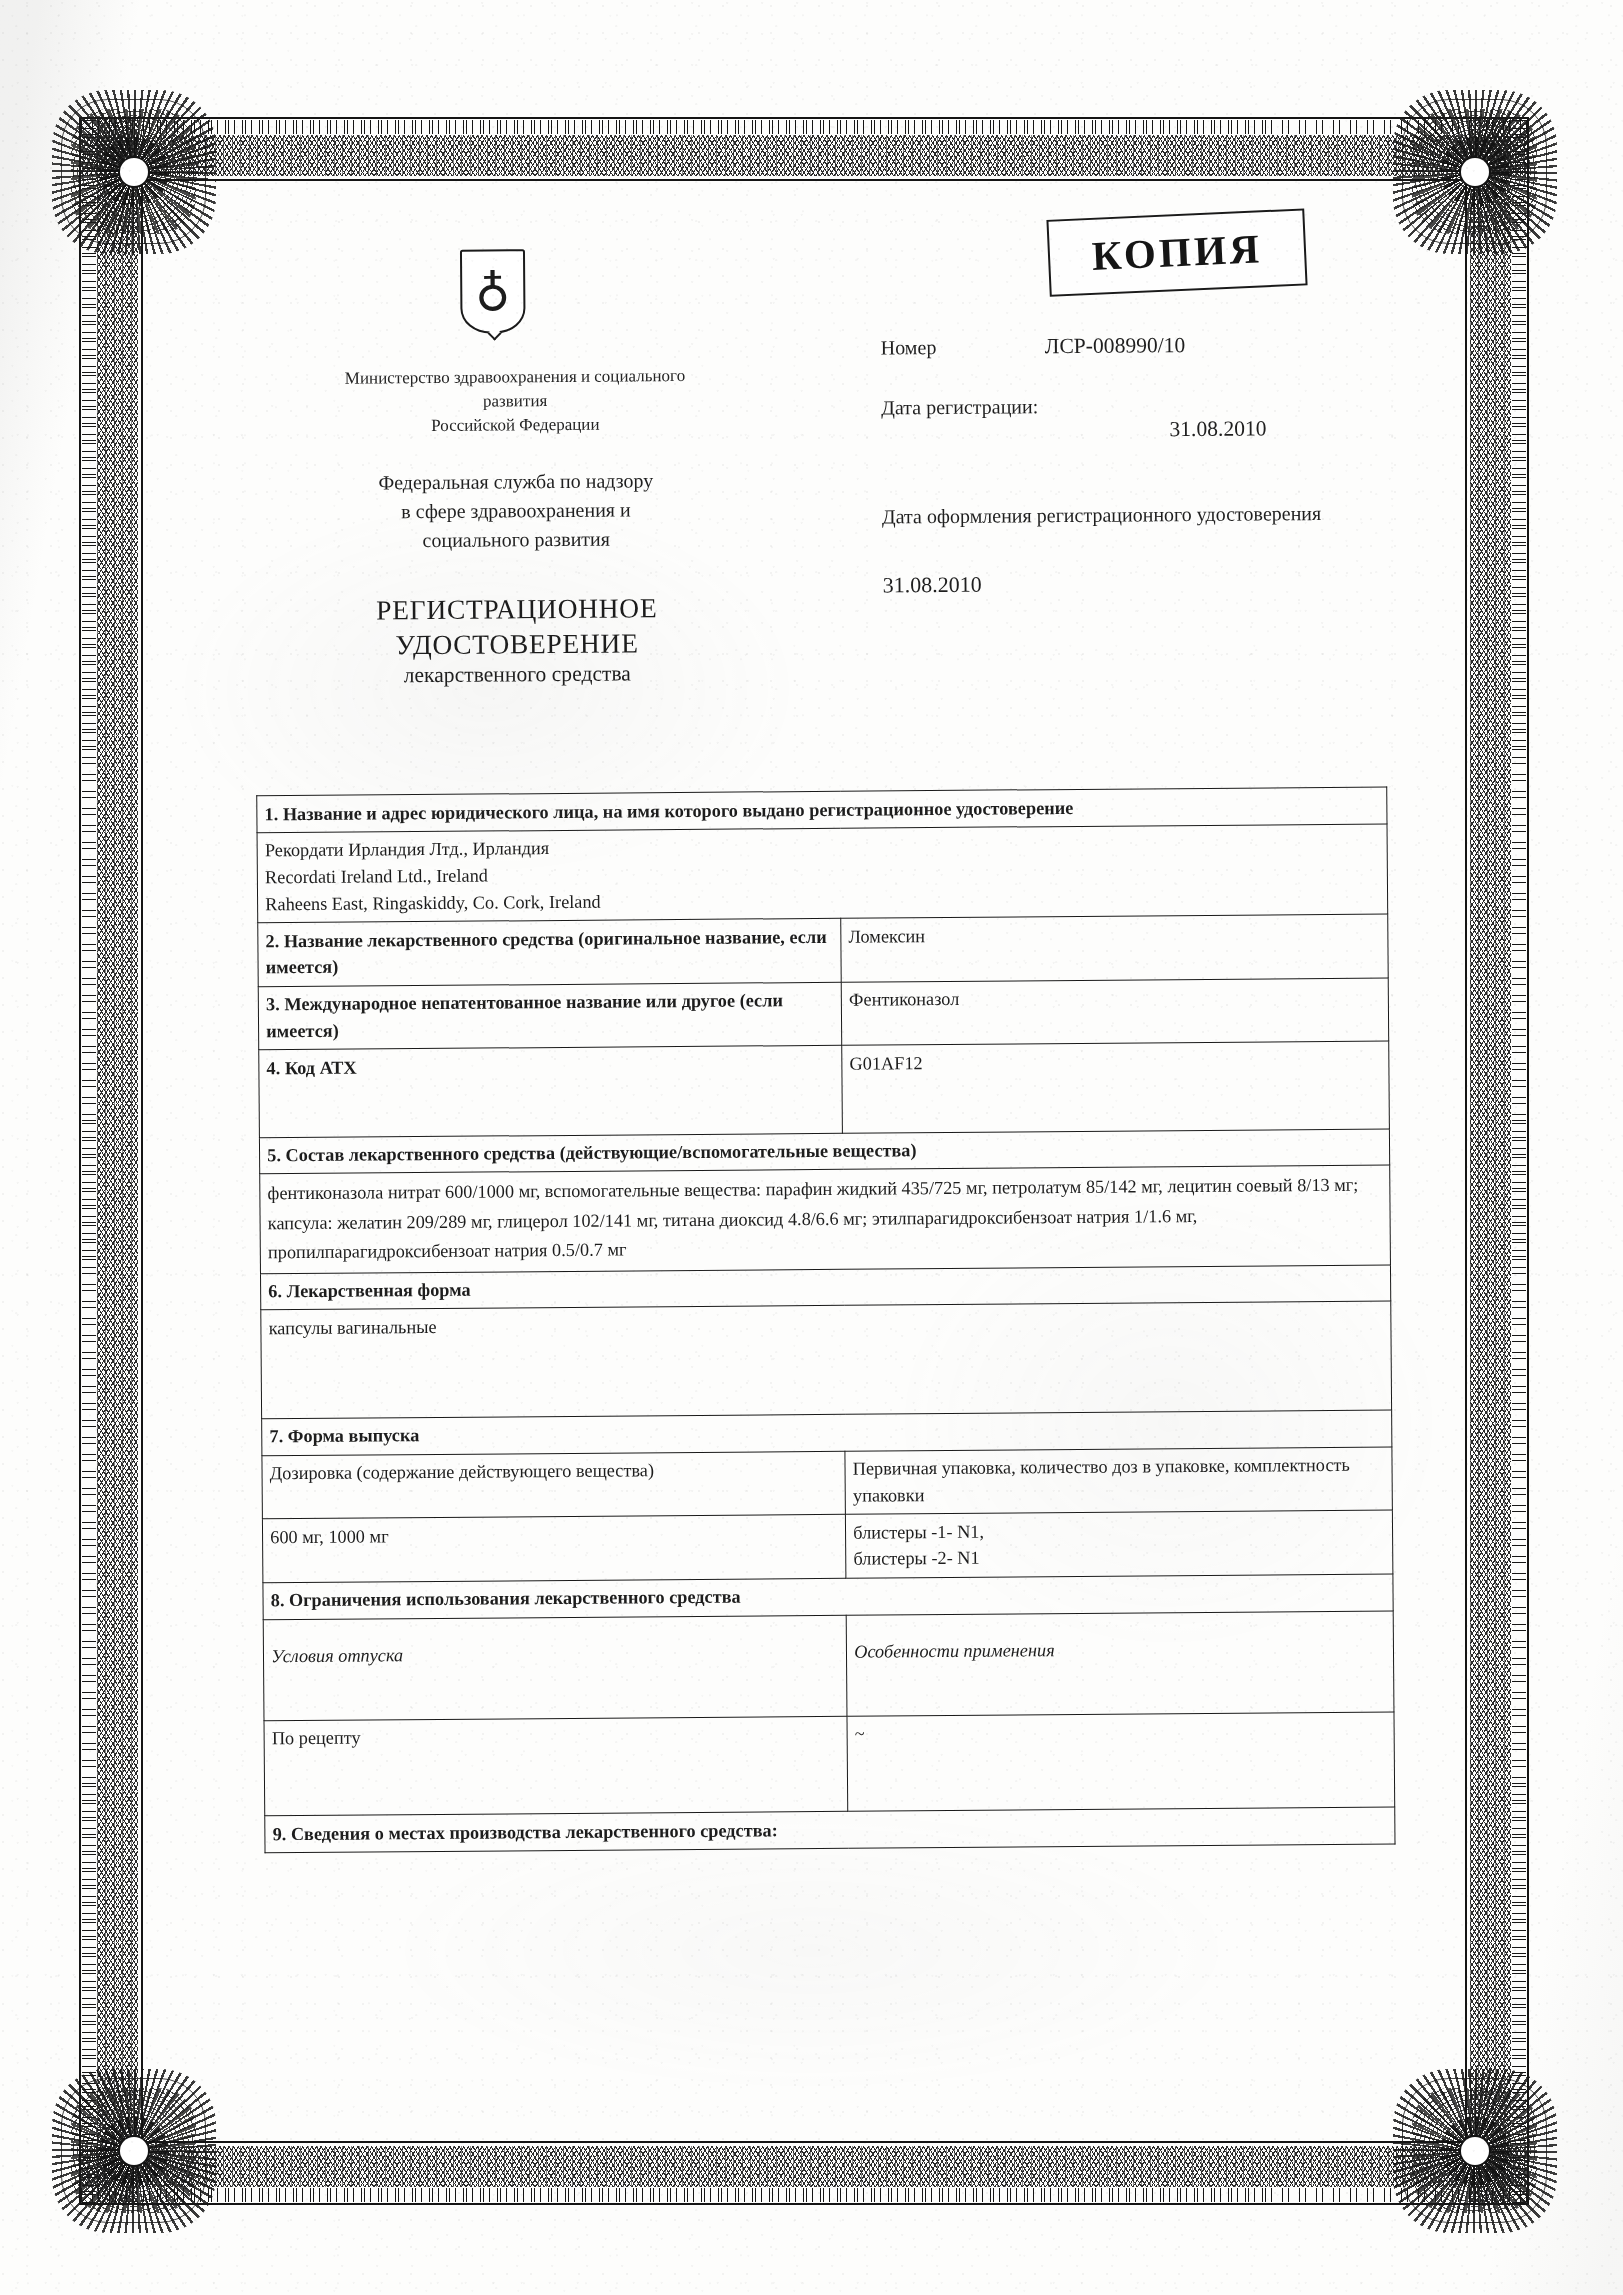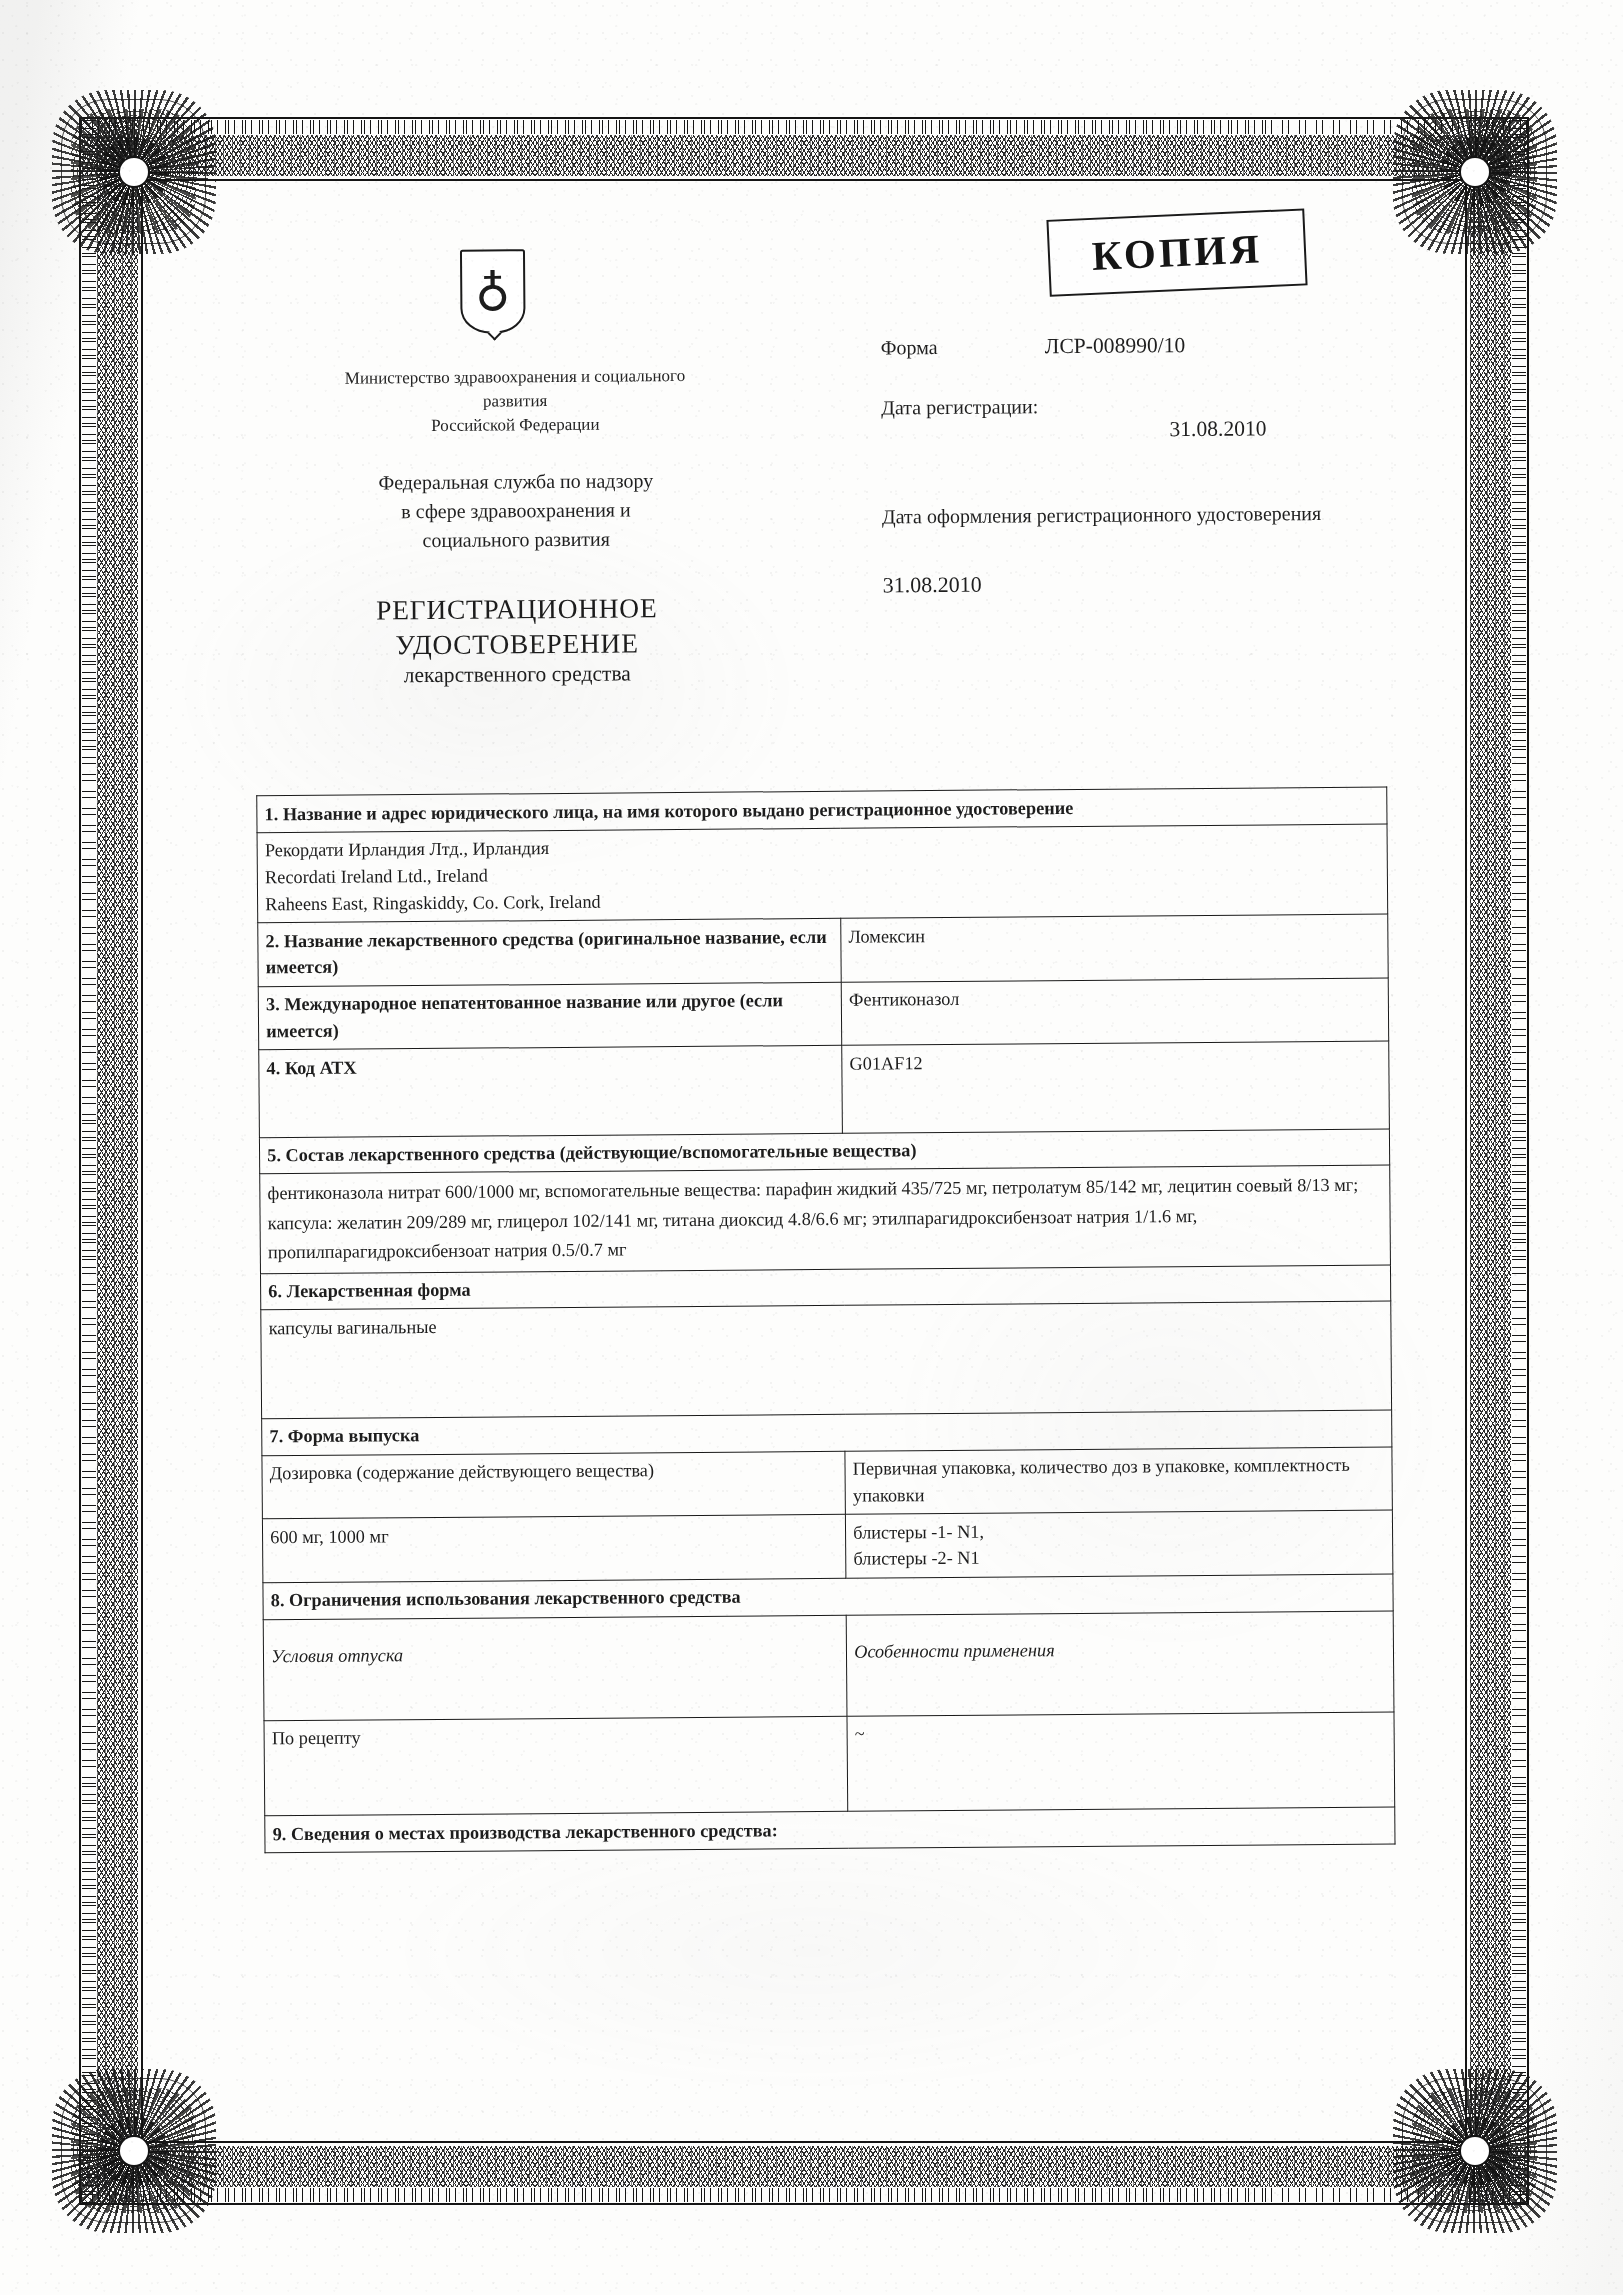--- a/index.html
+++ b/index.html
@@ -198,21 +198,21 @@
     <div>УДОСТОВЕРЕНИЕ</div>
     <div class="sub">лекарственного средства</div>
   </div>
 
   <div class="stamp">
     <span>КОПИЯ</span>
   </div>
 
   <div class="meta">
     <div class="meta-row">
-      <span class="meta-lab">Форма</span>
+      <span class="meta-lab">Номер</span>
       <span class="meta-val v-number">ЛСР-008990/10</span>
     </div>
     <div class="meta-row" style="margin-top:33px;">
       <span class="meta-lab">Дата регистрации:</span>
       <span class="meta-val v-regdate">31.08.2010</span>
     </div>
   </div>
 
   <div class="meta2">
     <span class="meta-lab">Дата оформления регистрационного удостоверения</span>

